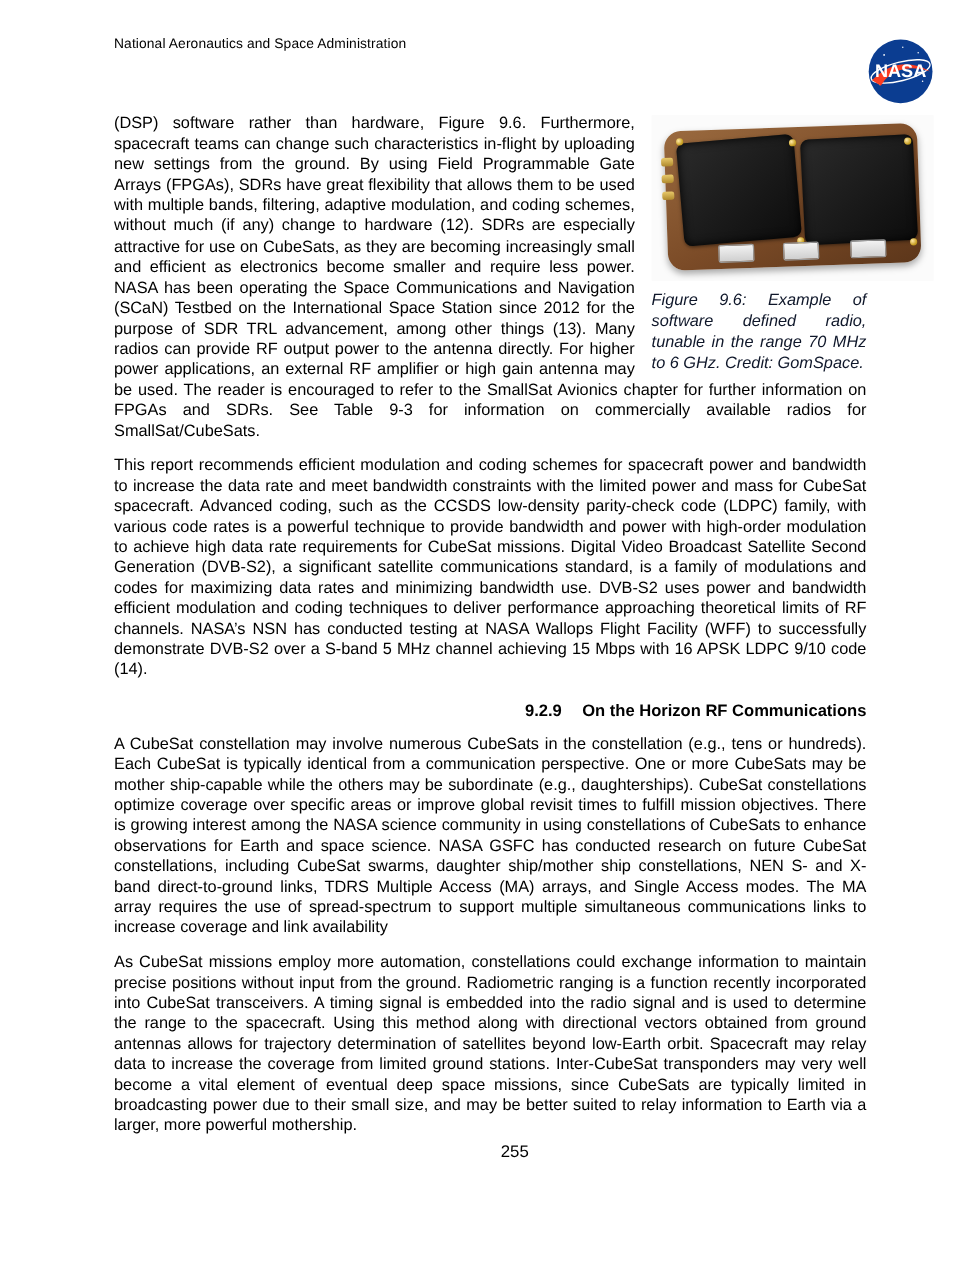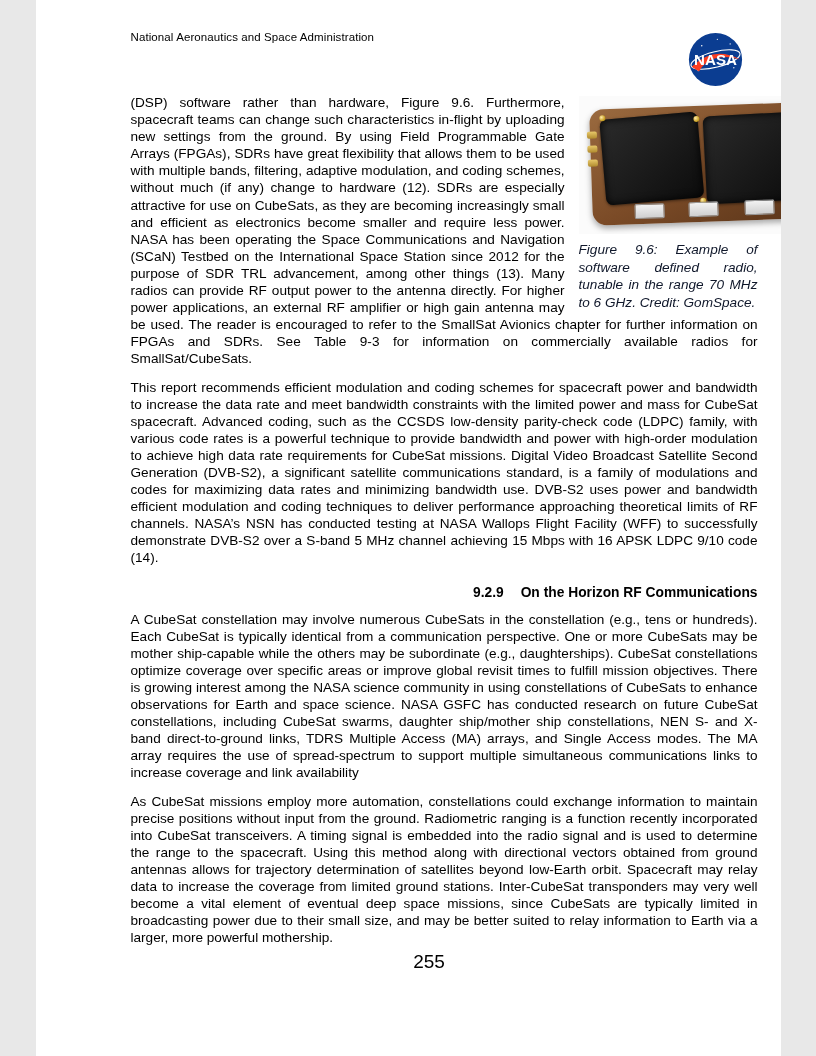--- a/index.html
+++ b/index.html
@@ -1,17 +1,17 @@
 <!DOCTYPE html>
 <html><head>
 <meta charset="utf-8">
 <style>
   html, body { margin:0; padding:0; background:#e8e8e8; }
   .page {
-    position:relative; width:745px; height:1056px; margin:0 auto;
+    position:relative; width:816px; height:1056px; margin:0 auto;
     background:#ffffff; font-family:"Liberation Sans", sans-serif; color:#000;
     overflow:hidden;
   }
   .header-text { position:absolute; left:95px; top:31px; font-size:11.5px; letter-spacing:0.1px; }
   .logo { position:absolute; right:38px; top:32px; width:55px; height:55px; }
   .logo svg { display:block; width:100%; height:100%; }
 
   .content {
     position:absolute; left:95px; top:94px; width:627px;
     font-size:13.6px; line-height:17.1px; text-align:justify;
@@ -36,21 +36,21 @@
   .goldport { position:absolute; width:10px; height:7px; background:linear-gradient(#e8c96a,#b08a2e); border-radius:2px; left:-3px; }
 
   .caption {
     margin:7px 56px 0 0; color:#0f172a; font-style:italic;
     text-align:justify; font-size:13.6px; line-height:17.6px;
   }
 
   .heading { font-size:13.8px; font-weight:bold; margin:17px 0 10px 0; text-align:right; }
   .heading .ht { margin-left:17px; }
 
-  .footer { position:absolute; left:0; right:0; top:951px; text-align:center; font-size:19px;padding-left:42px; }
+  .footer { position:absolute; left:0; right:0; top:951px; text-align:center; font-size:14px;padding-left:42px; }
 </style>
 </head>
 <body>
 
 <div class="page">
 
   <div class="header-text">National Aeronautics and Space Administration</div>
 
   <div class="logo">
     <svg viewBox="0 0 120 120" aria-hidden="true">

